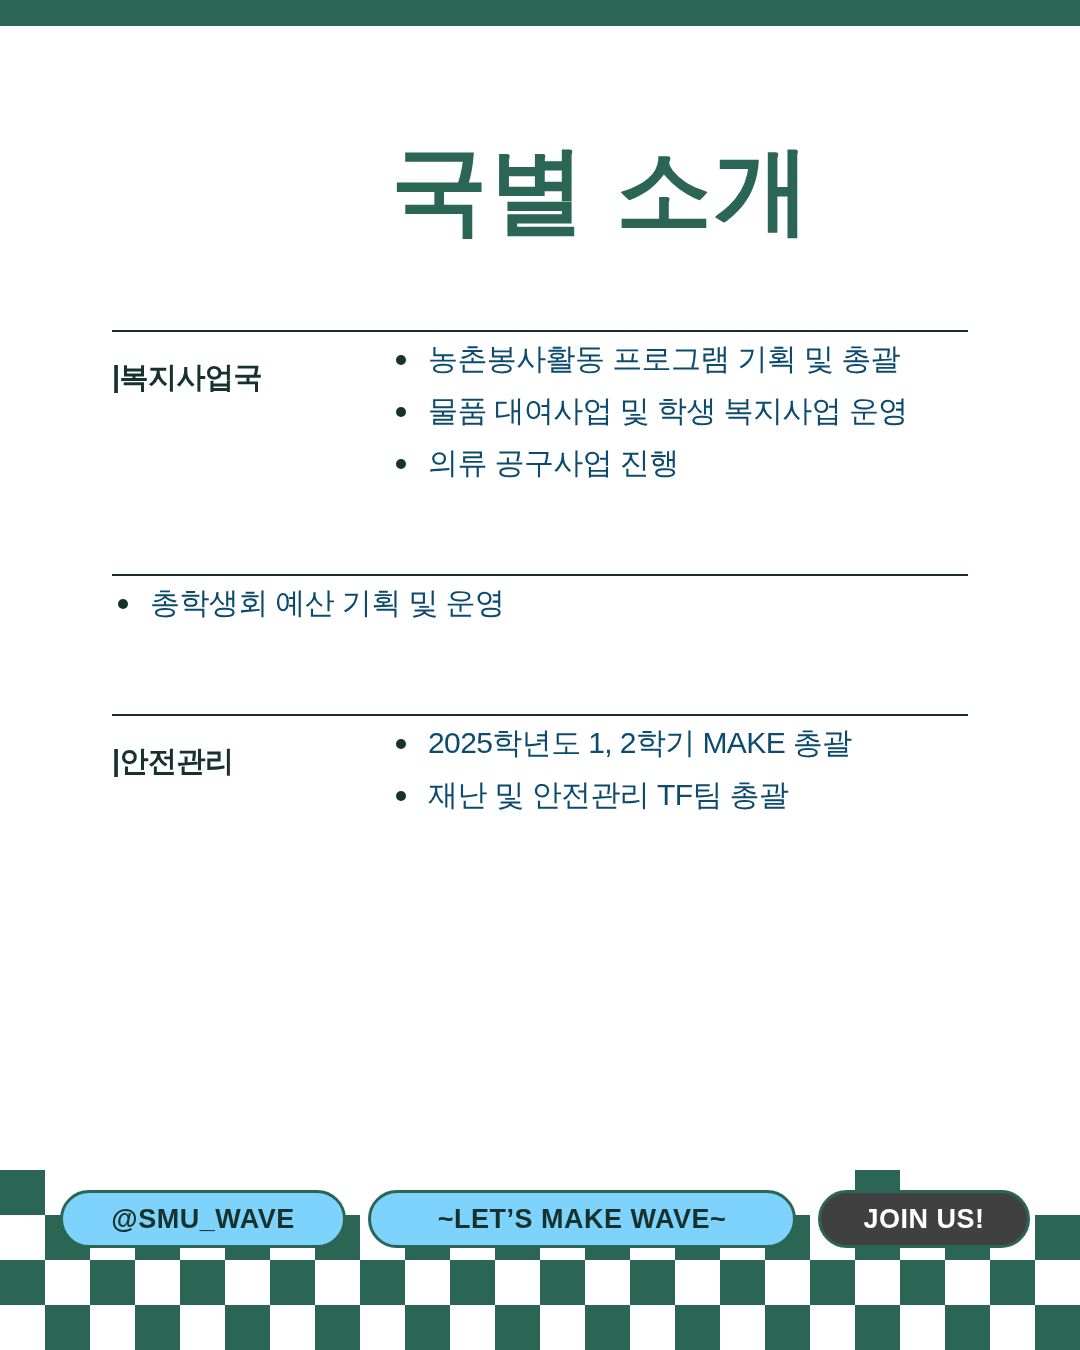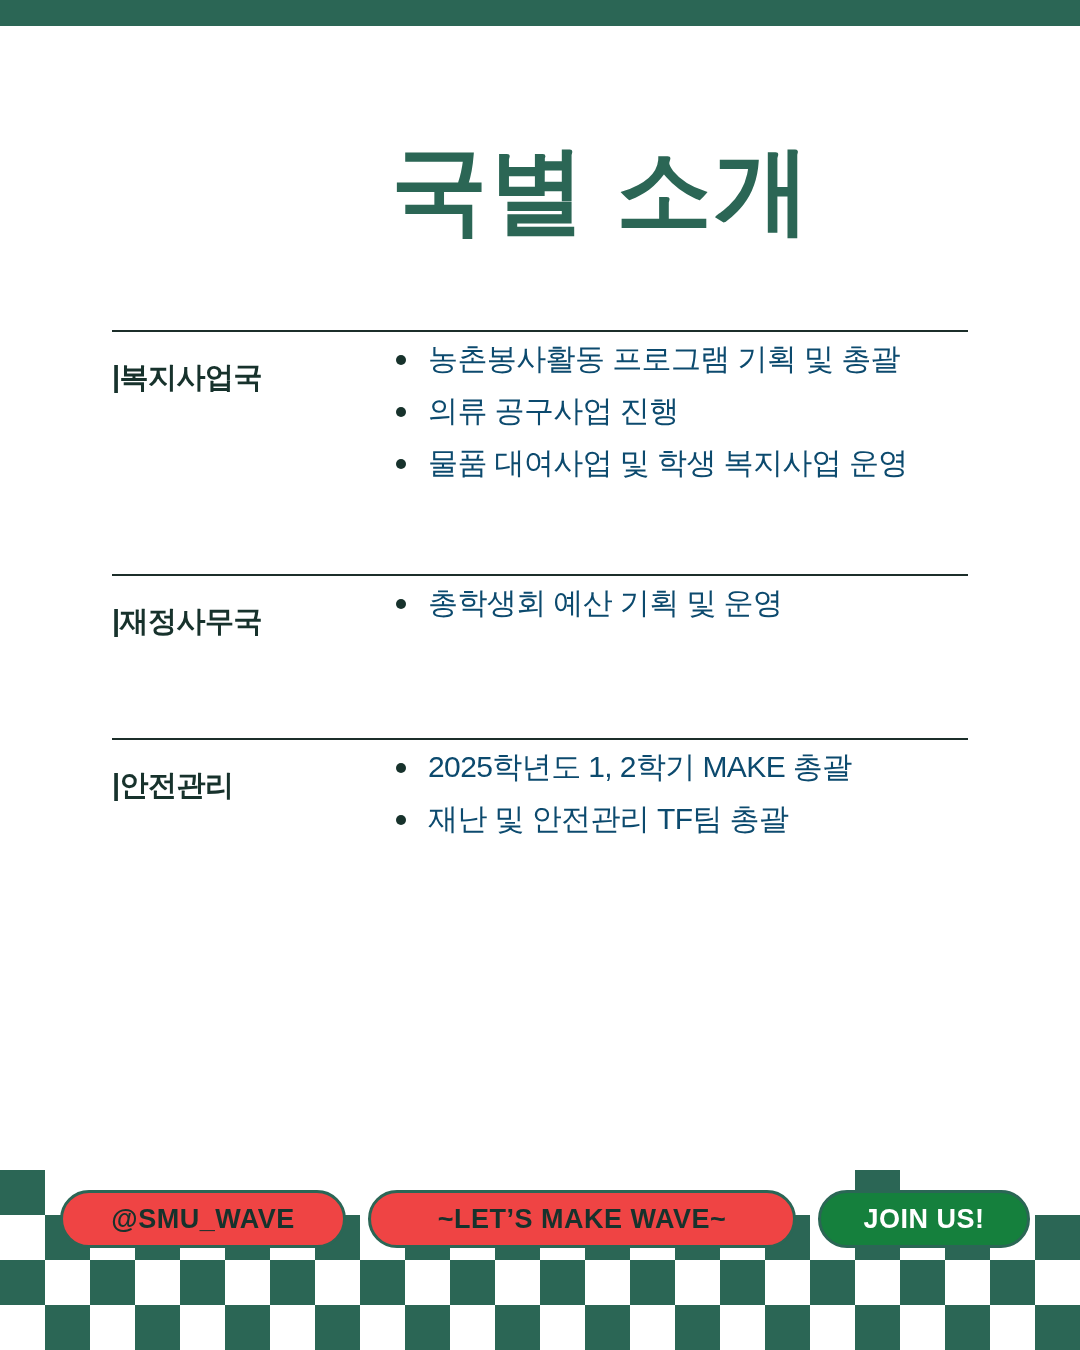--- a/index.html
+++ b/index.html
@@ -122,28 +122,28 @@
     display: flex;
     align-items: center;
     justify-content: center;
     font-size: 27px;
     font-weight: bold;
     letter-spacing: 0.5px;
     box-sizing: border-box;
     white-space: nowrap;
   }
   .pill-outline {
-    background: #ef4444;
+    background: #7dd3fc;
     border: 3px solid #2b6655;
     color: #17322c;
   }
   .pill-1 { width: 286px; }
   .pill-2 { width: 428px; }
   .pill-solid {
-    background: #15803d;
+    background: #404040;
     border: 3px solid #2b6655;
     color: #ffffff;
     width: 212px;
   }
   
   .checker {
     position: absolute;
     left: 0;
     bottom: 0;
     width: 1080px;
@@ -195,30 +195,29 @@
   <div class="title">국별 소개</div>
 
   <div class="sections">
 
     <div class="section">
       <div class="rule"></div>
       <div class="section-row">
         <div class="section-label">|복지사업국</div>
         <ul class="bullets">
           <li>농촌봉사활동 프로그램 기획 및 총괄</li>
+          <li>물품 대여사업 및 학생 복지사업 운영</li>
           <li>의류 공구사업 진행</li>
-          <li>물품 대여사업 및 학생 복지사업 운영</li>
         </ul>
       </div>
     </div>
 
     <div class="section">
       <div class="rule"></div>
       <div class="section-row">
-        <div class="section-label">|재정사무국</div>
         <ul class="bullets">
           <li>총학생회 예산 기획 및 운영</li>
         </ul>
       </div>
     </div>
 
     <div class="section">
       <div class="rule"></div>
       <div class="section-row">
         <div class="section-label">|안전관리</div>

